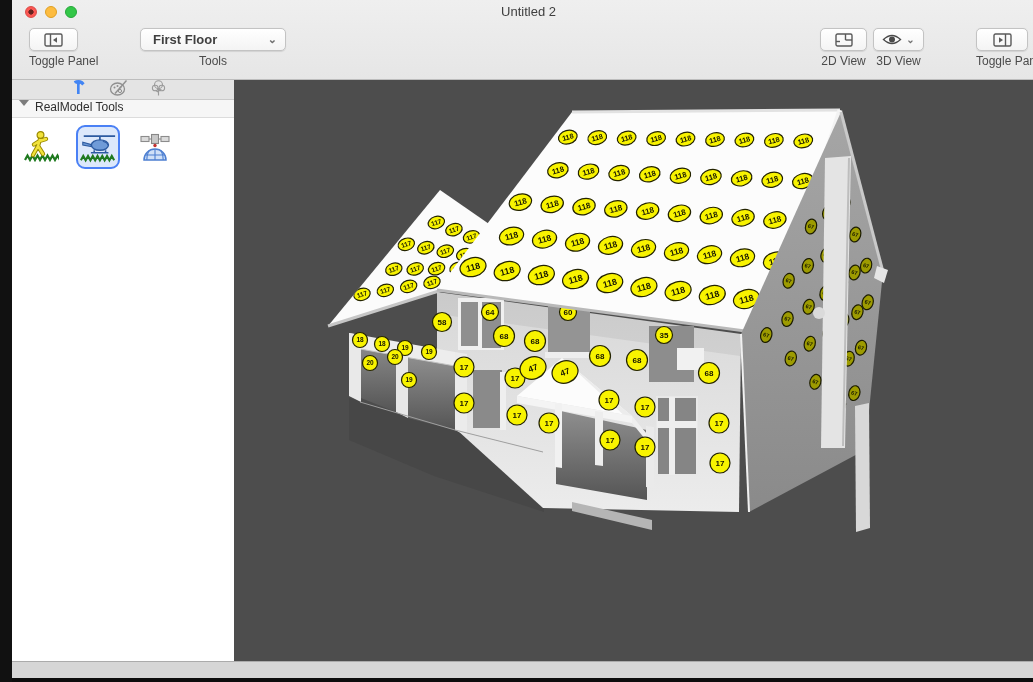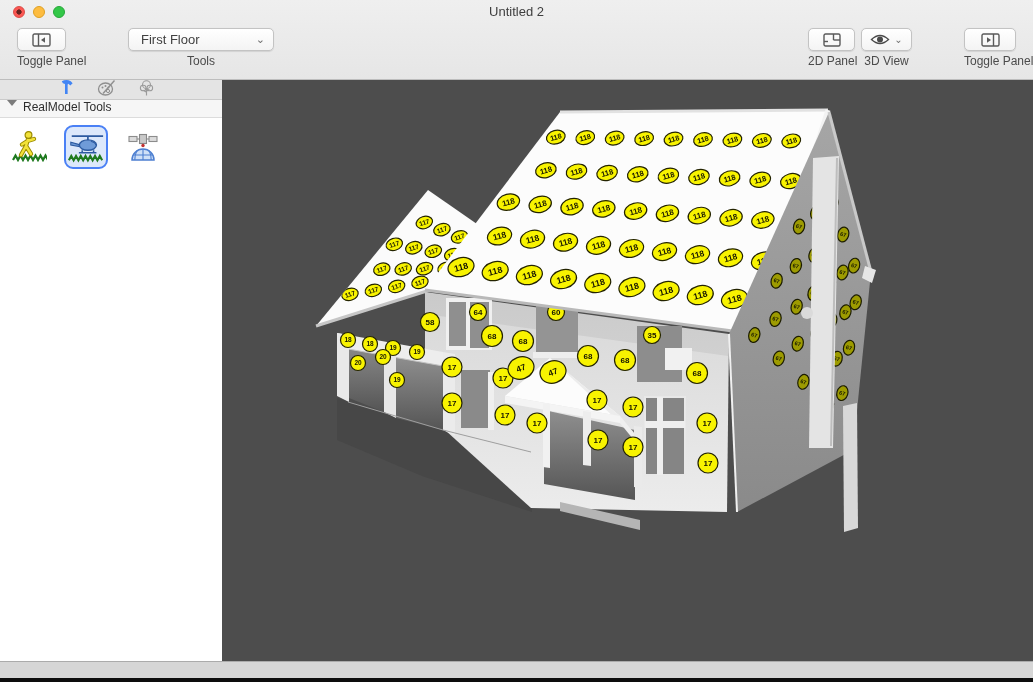--- a/index.html
+++ b/index.html
@@ -1,36 +1,36 @@
 <!DOCTYPE html>
 <html><head>
 <meta charset="utf-8">
 <style>
   html,body{margin:0;padding:0;}
   body{width:1033px;height:682px;position:relative;background:#111;
        font-family:"Liberation Sans",sans-serif;overflow:hidden;
        -webkit-font-smoothing:antialiased;}
-  .app{position:absolute;inset:0;}
+  .app{position:absolute;inset:0;margin-left:12px;}
 
   
   .chrome{position:absolute;left:0;top:0;width:1033px;height:80px;
           background:linear-gradient(#efefef,#e6e6e6);
           border-bottom:1px solid #bdbdbd;box-sizing:border-box;}
   .traffic{position:absolute;left:13px;top:6px;display:flex;gap:8px;}
   .light{width:12px;height:12px;border-radius:50%;box-sizing:border-box;}
   .light.red{background:radial-gradient(circle at 50% 50%,#66231f 0 2.4px,#fc5753 2.8px);border:1px solid #da4a45;}
   .light.yellow{background:#fdbc40;border:1px solid #dfa023;}
   .light.green{background:#33c748;border:1px solid #27a73a;}
   .wtitle{position:absolute;left:0;right:0;top:4px;text-align:center;
           font-size:13px;color:#3e3e3e;}
   .tbtn{position:absolute;top:28px;}
   .btn{height:23px;background:linear-gradient(#ffffff,#f4f4f4);
        border:1px solid #c3c3c3;border-radius:5px;box-sizing:border-box;
        display:flex;align-items:center;justify-content:center;
-       box-shadow:0 0.5px 1px rgba(0,0,0,.10);}
+       box-shadow:0 0.5px 1px rgba(0,0,0,.10);font-weight:bold;}
   .tlabel{margin-top:3px;text-align:center;font-size:12px;color:#4b4b4b;white-space:nowrap;}
   .popup{width:146px;justify-content:flex-start;padding:0 8px 0 12px;
          font-size:13px;color:#404040;}
   .popup .chev{margin-left:auto;color:#6f6f6f;font-size:11px;}
   .icon-stroke{stroke:#5a5a5a;fill:none;stroke-width:1.4;}
 
   
   .sidebar{position:absolute;left:0;top:80px;width:222px;height:581px;background:#fff;}
   .tabstrip{height:20px;background:#e4e4e4;border-bottom:1px solid #cacaca;
             display:flex;align-items:center;gap:22px;padding-left:58px;box-sizing:border-box;}
@@ -84,21 +84,21 @@
 
     <div class="tbtn" style="left:808px;width:47px;">
       <div class="btn" style="width:47px;">
         <svg width="18" height="14" viewBox="0 0 18 14">
           <rect x="1" y="1" width="16" height="12" rx="1.5" class="icon-stroke"></rect>
           <line x1="10.5" y1="1" x2="10.5" y2="7" class="icon-stroke"></line>
           <line x1="10.5" y1="7" x2="17" y2="7" class="icon-stroke"></line>
           <line x1="1" y1="8.5" x2="5" y2="8.5" class="icon-stroke"></line>
         </svg>
       </div>
-      <div class="tlabel">2D Panel</div>
+      <div class="tlabel">2D View</div>
     </div>
 
     <div class="tbtn" style="left:861px;width:51px;">
       <div class="btn" style="width:51px;gap:4px;">
         <svg width="20" height="13" viewBox="0 0 20 13">
           <path d="M1.5 6.5 Q10 -1.5 18.5 6.5 Q10 14.5 1.5 6.5 Z" fill="none" stroke="#4a4a4a" stroke-width="1.4"></path>
           <circle cx="10" cy="6.5" r="3" fill="#4a4a4a"></circle>
         </svg>
         <span style="color:#6f6f6f;font-size:10px;">⌄</span>
       </div>

